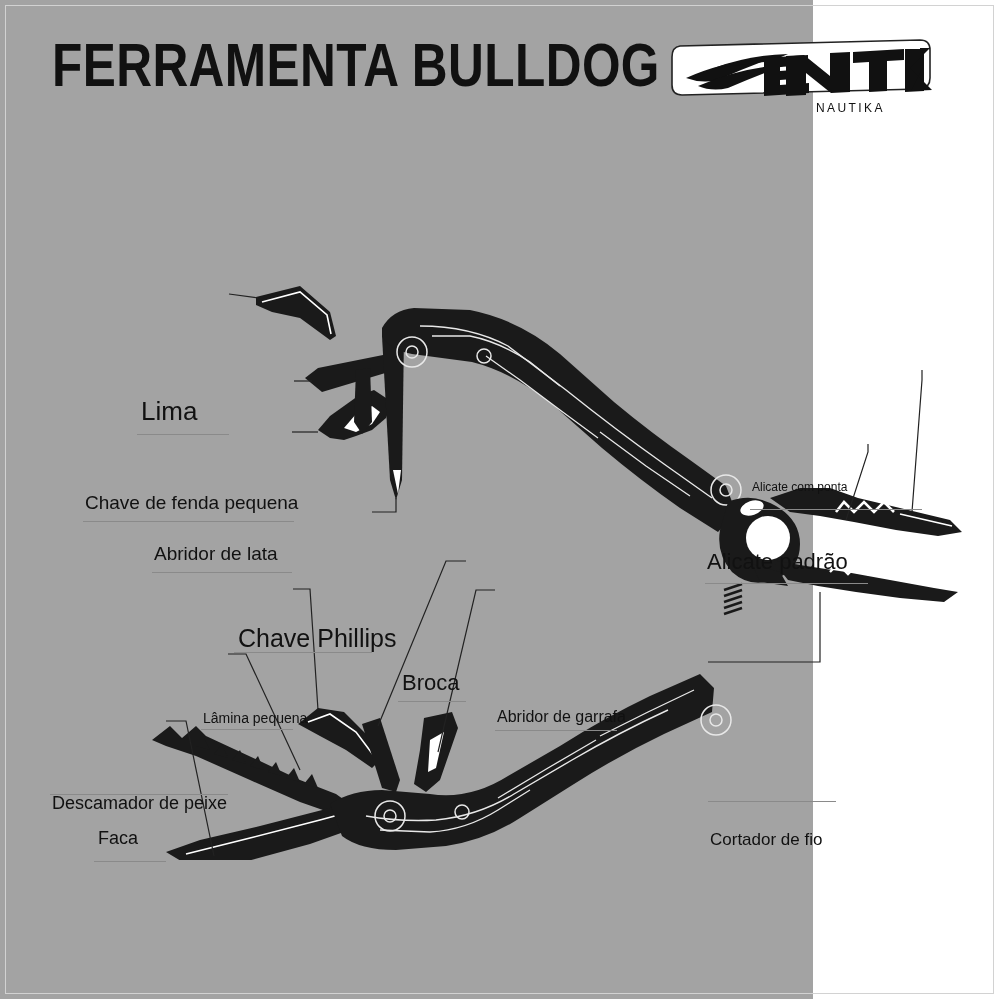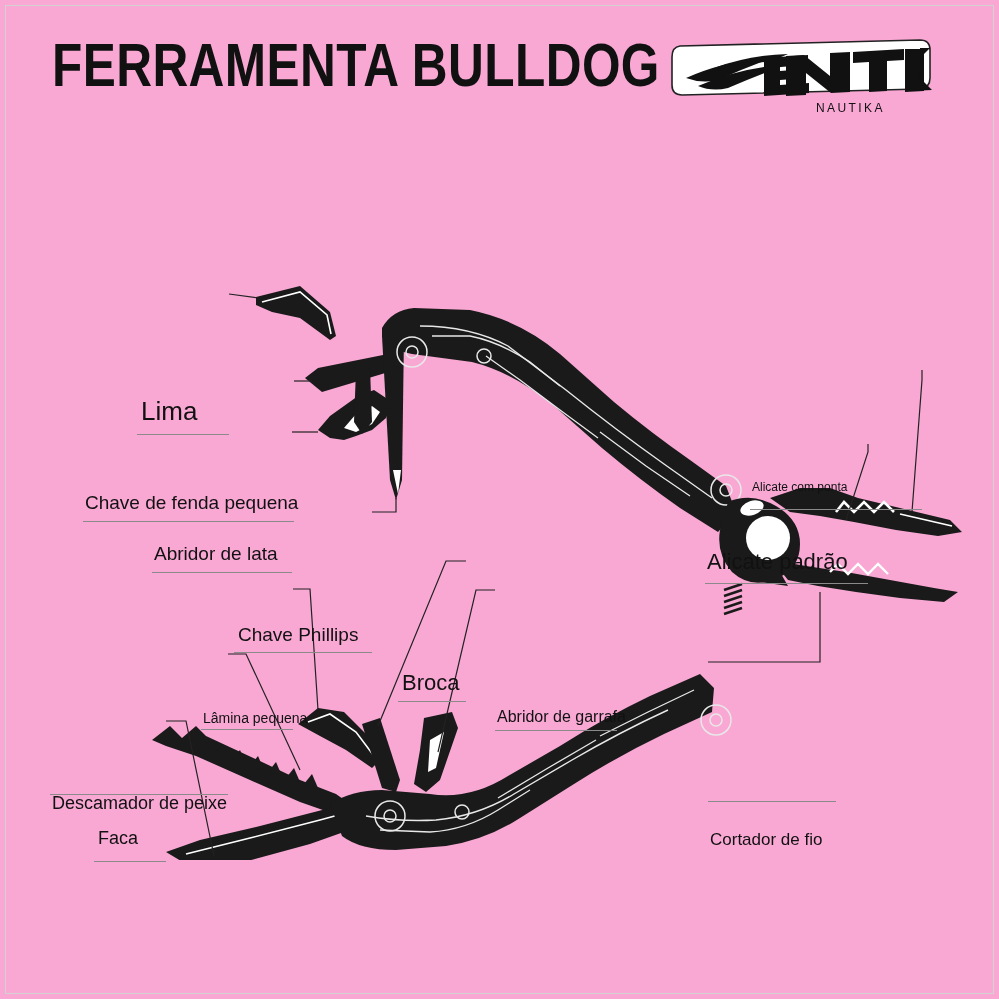--- a/index.html
+++ b/index.html
@@ -7,22 +7,22 @@
   body{
     width:999px;height:999px;
     font-family:"Liberation Sans","DejaVu Sans",sans-serif;
     color:#111;
     overflow:hidden;
     position:relative;
   }
   #page{
     position:absolute;
     left:0;top:0;
-    width:999px;height:999px;
-    background:#f9a8d4;
+    width:813px;height:999px;
+    background:#a3a3a3;
     box-sizing:border-box;
   }
   #frame{
     position:absolute;
     left:5px;top:5px;
     width:989px;height:989px;
     border:1.5px solid #d2d2d2;
     box-sizing:border-box;
     pointer-events:none;
   }
@@ -259,21 +259,21 @@
       </g>
     </svg>
 
     <div id="labels">
         <div class="lbl" style="left: 141px; top: 256px; font-size: 26px;">Lima</div>
         <div class="ul" style="left: 137px; top: 294px; width: 92px;"></div>
         <div class="lbl" style="left: 85px; top: 352px; font-size: 19px;">Chave de fenda pequena</div>
         <div class="ul" style="left: 83px; top: 381px; width: 211px;"></div>
         <div class="lbl" style="left: 154px; top: 403px; font-size: 19px;">Abridor de lata</div>
         <div class="ul" style="left: 152px; top: 432px; width: 140px;"></div>
-        <div class="lbl" style="left: 238px; top: 484px; font-size: 19px;">Chave Phillips</div>
+        <div class="lbl" style="left: 238px; top: 484px; font-size: 25px;">Chave Phillips</div>
         <div class="ul" style="left: 234px; top: 512px; width: 138px;"></div>
         <div class="lbl" style="left: 402px; top: 530px; font-size: 22px;">Broca</div>
         <div class="ul" style="left: 398px; top: 561px; width: 68px;"></div>
         <div class="lbl" style="left: 203px; top: 570px; font-size: 14px;">Lâmina pequena</div>
         <div class="ul" style="left: 201px; top: 589px; width: 92px;"></div>
         <div class="lbl" style="left: 497px; top: 568px; font-size: 16px;">Abridor de garrafa</div>
         <div class="ul" style="left: 495px; top: 590px; width: 122px;"></div>
         <div class="lbl" style="left: 52px; top: 629px; font-size: 18px; margin-top: 24px;">Descamador de peixe</div>
         <div class="ul" style="left: 50px; top: 654px; width: 178px;"></div>
         <div class="lbl" style="left: 98px; top: 688px; font-size: 18px;">Faca</div>

